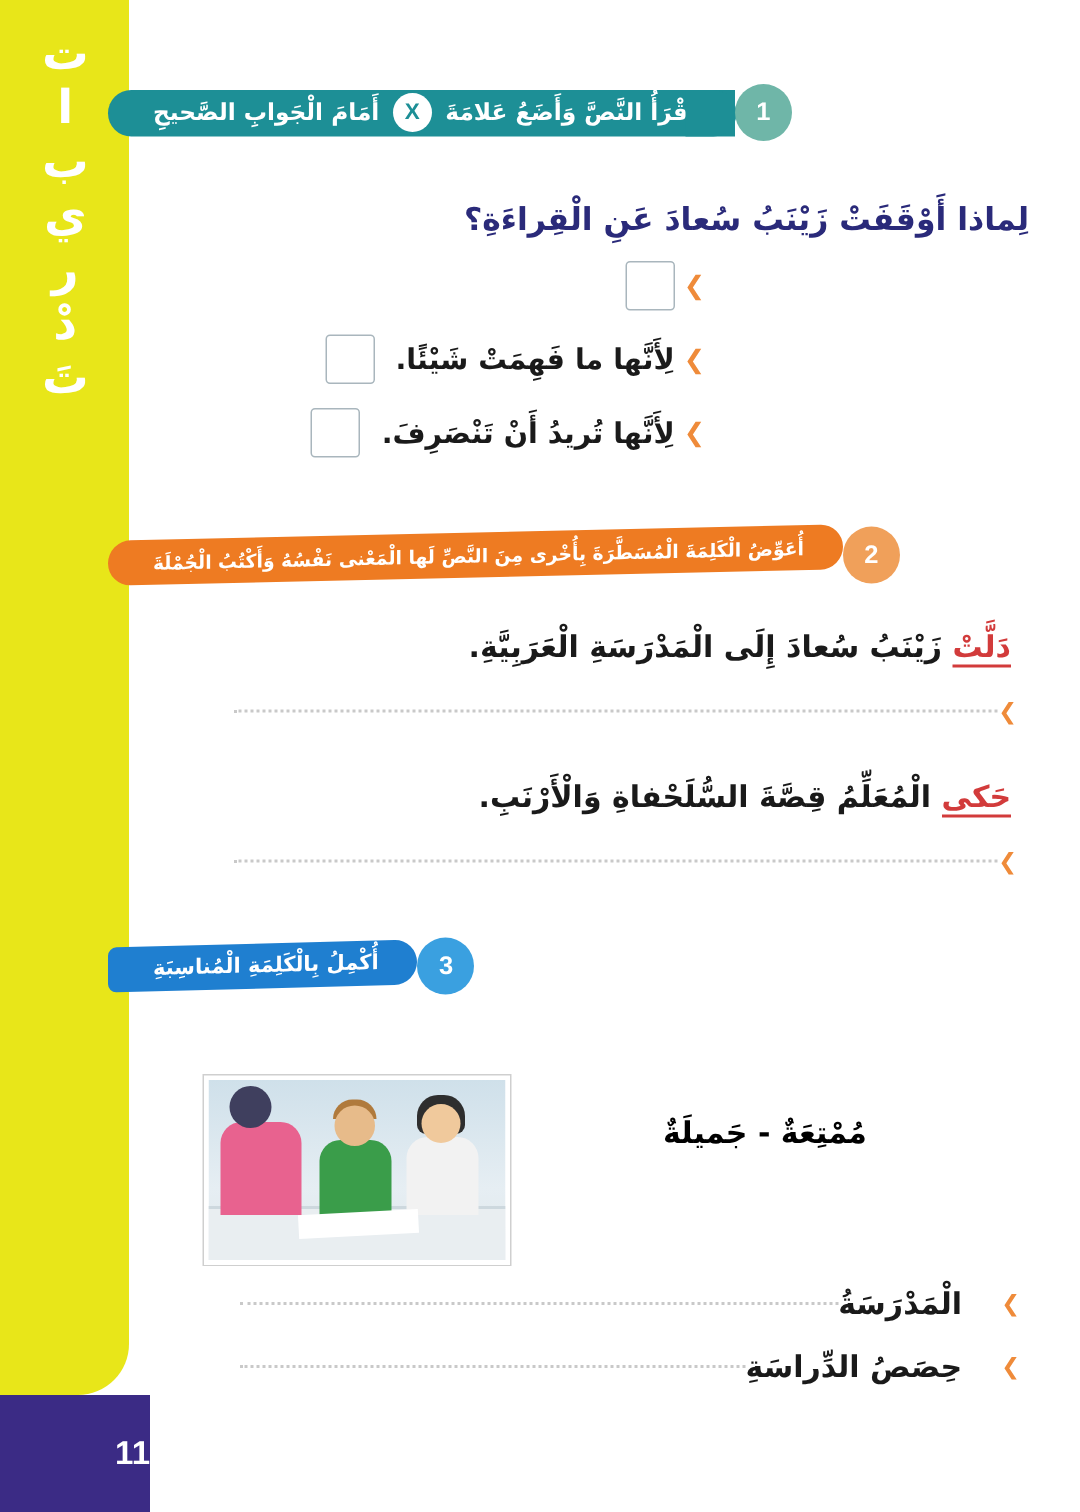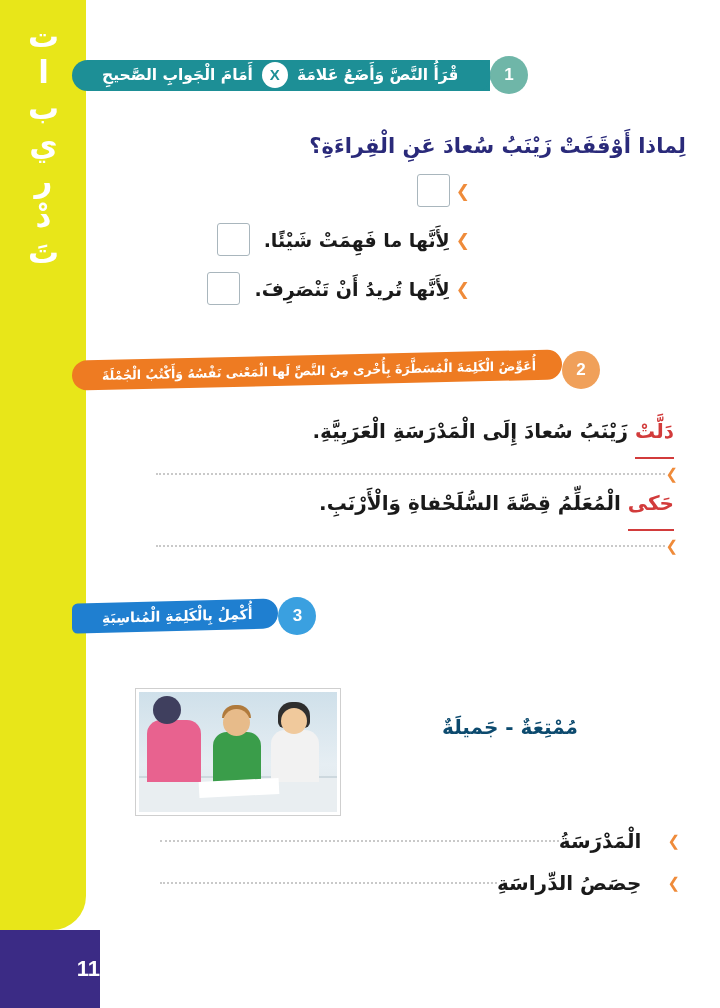--- a/index.html
+++ b/index.html
@@ -208,21 +208,21 @@
   .sentence {
     text-align: right;
     font-size: 20px;
     font-weight: bold;
     margin: 30px 46px 0 0;
     color: #1a1a1a;
   }
   .underlined {
     color: #d23b3b;
     border-bottom: 2px solid #d23b3b;
-    padding-bottom: 14px;
+    padding-bottom: 0;
   }
   .dotted-rule {
     display: flex;
     align-items: center;
     margin: 22px 34px 0 70px;
   }
   .dotted-line {
     flex: 1;
     border-bottom: 2px dotted #c9c9c9;
     height: 0;
@@ -270,21 +270,21 @@
   .ph-paper { position:absolute; bottom: 16px; left: 60px; width: 80px; height: 16px; background:#fff; transform: rotate(-3deg); }
 
   .word-bank {
     position: absolute;
     right: 0;
     top: 54px;
     width: 360px;
     text-align: center;
     font-size: 20px;
     font-weight: bold;
-    color: #0c4a6e;
+    color: #000000;
     padding-right: 30px;
   }
 
   .answer-row {
     display: flex;
     align-items: center;
     margin: 18px 34px 0 70px;
   }
   .answer-label {
     font-size: 20px;
@@ -357,21 +357,21 @@
 
   <div class="ar sentence">
     <span class="underlined">دَلَّتْ</span><span> زَيْنَبُ سُعادَ إِلَى الْمَدْرَسَةِ الْعَرَبِيَّةِ.</span>
   </div>
 
   <div class="dotted-rule">
     <span class="dotted-arrow">❯</span>
     <span class="dotted-line"></span>
   </div>
 
-  <div class="ar sentence" style="margin-top:8px;">
+  <div class="ar sentence" style="margin-top:36px;">
     <span class="underlined">حَكى</span><span> الْمُعَلِّمُ قِصَّةَ السُّلَحْفاةِ وَالْأَرْنَبِ.</span>
   </div>
 
   <div class="dotted-rule">
     <span class="dotted-arrow">❯</span>
     <span class="dotted-line"></span>
   </div>
 
   <div class="ex-header" style="margin-top:42px;">
     <div class="num-badge badge-blue">3</div>

